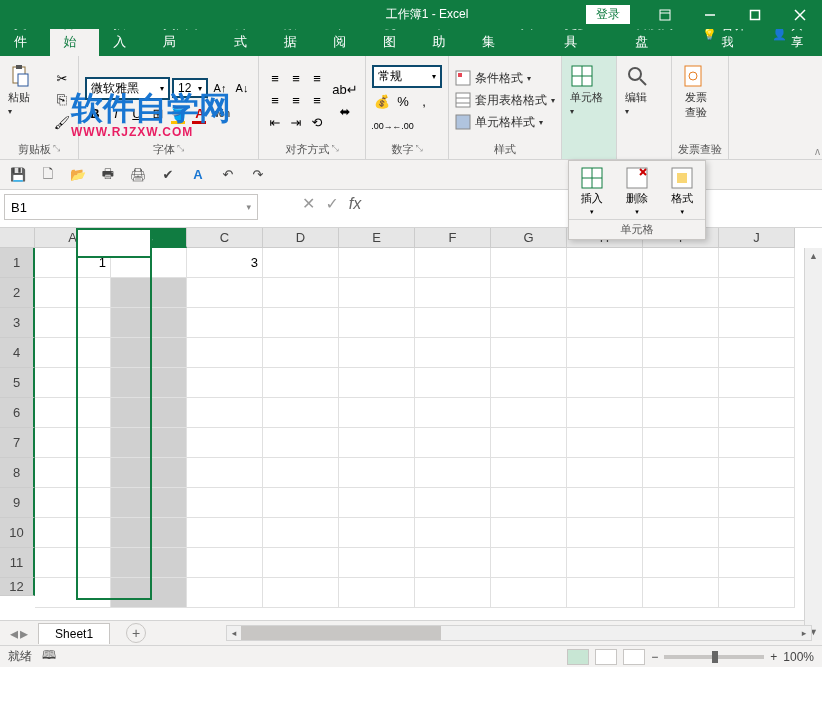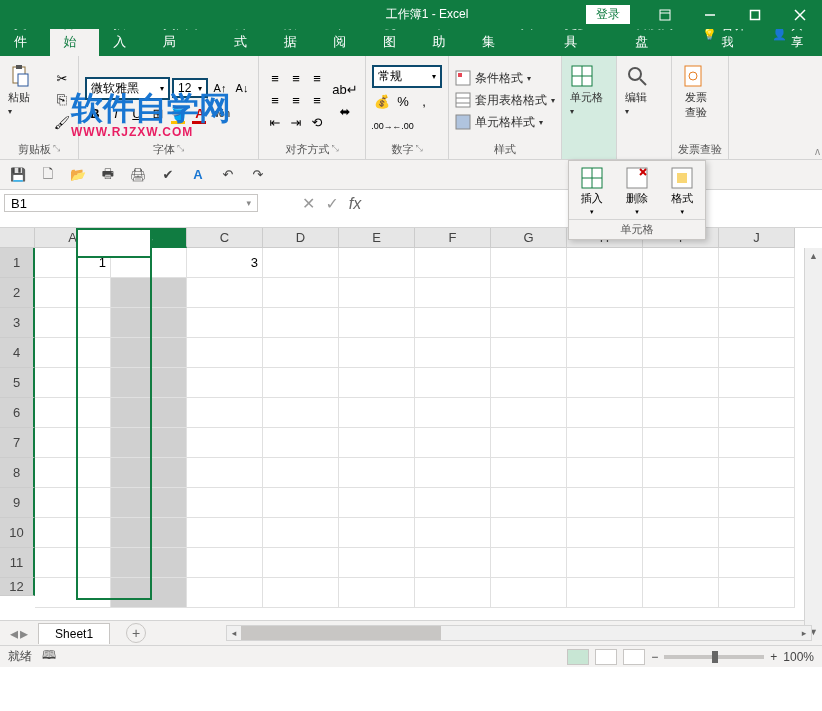--- a/index.html
+++ b/index.html
@@ -44,21 +44,21 @@
 
 .watermark { position: absolute; left: 71px; top: 87px; font-size: 32px; font-weight: bold; color: #1976d2; pointer-events: none; z-index: 100; }
 .watermark .sub { font-size: 12px; color: #e91e63; display: block; margin-top: -6px; letter-spacing: 1px; }
 
 
 .qat { height: 30px; background: #f3f2f1; border-bottom: 1px solid #d4d4d4; display: flex; align-items: center; gap: 10px; padding: 0 8px; }
 .qat .sq { color: #444; }
 
 
 .formula-bar { height: 38px; border-bottom: 1px solid #d4d4d4; display: flex; align-items: flex-start; padding-top: 4px; }
-.name-box { width: 254px; height: 18px; border: 1px solid #c8c6c4; margin: 0 4px; display: flex; align-items: center; padding: 0 6px; font-size: 13px; justify-content: space-between; }
+.name-box { width: 254px; height: 26px; border: 1px solid #c8c6c4; margin: 0 4px; display: flex; align-items: center; padding: 0 6px; font-size: 13px; justify-content: space-between; }
 .fx-area { display: flex; align-items: center; gap: 10px; padding-left: 40px; color: #999; }
 .fx-area .fx { font-style: italic; color: #666; }
 
 
 .cells-popup { position: absolute; left: 568px; top: 160px; width: 138px; height: 80px; background: #f3f2f1; border: 1px solid #c8c6c4; box-shadow: 2px 2px 6px rgba(0,0,0,0.2); z-index: 50; display: flex; flex-direction: column; }
 .cells-popup .items { display: flex; flex: 1; justify-content: space-around; padding-top: 6px; }
 .cells-popup .item { display: flex; flex-direction: column; align-items: center; font-size: 11px; gap: 2px; cursor: pointer; }
 .cells-popup .item svg { width: 22px; height: 22px; }
 .cells-popup .plabel { font-size: 11px; text-align: center; color: #555; border-top: 1px solid #d4d4d4; padding: 2px 0; }
 

